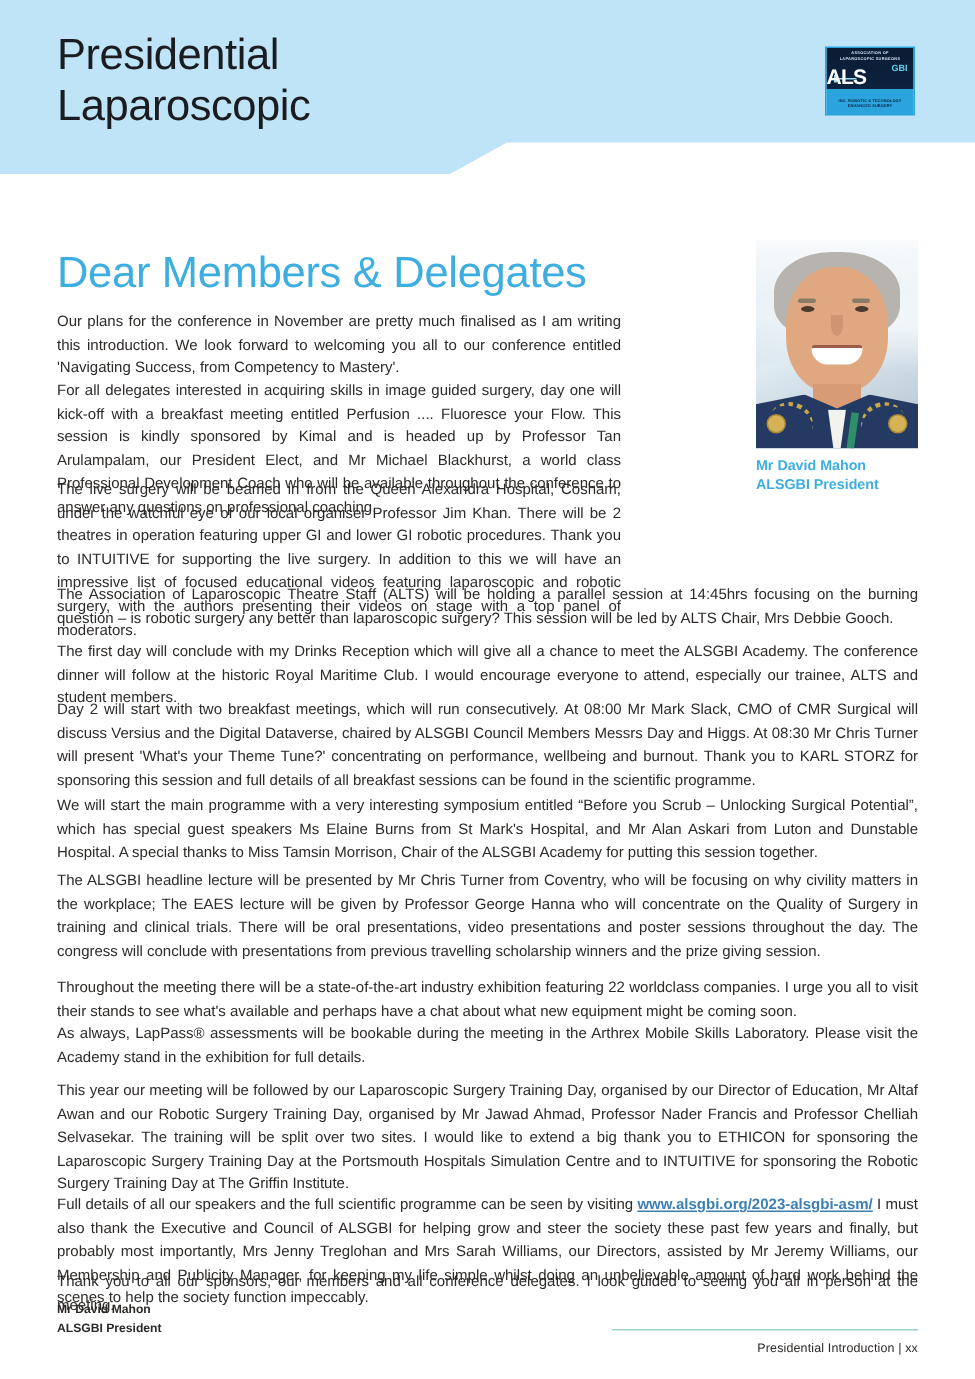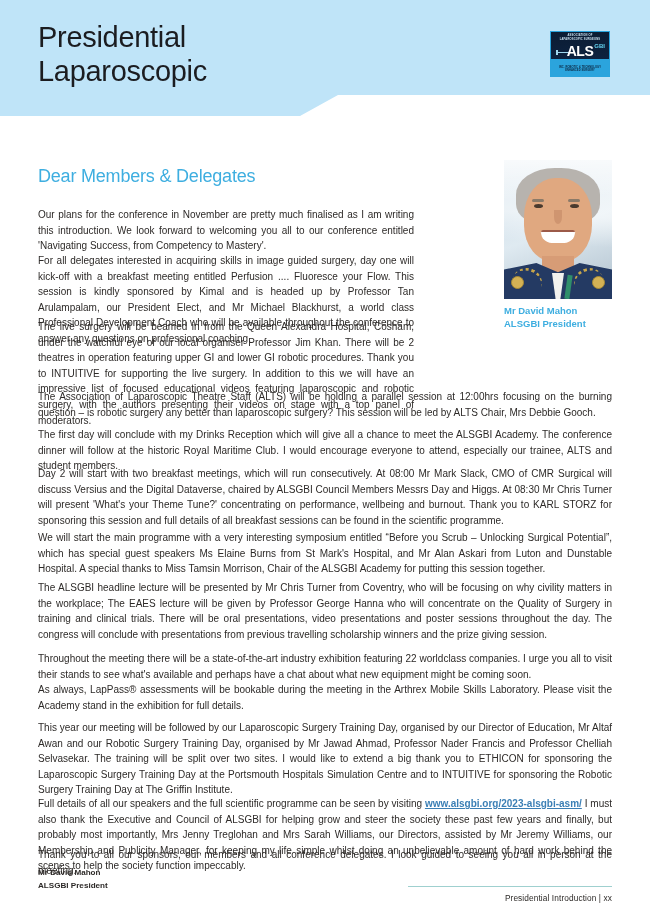--- a/index.html
+++ b/index.html
@@ -55,21 +55,21 @@
     font-size: 2.6px;
     line-height: 1.35;
     color: #cfe6f5;
     letter-spacing: 0.2px;
     font-weight: 700;
     white-space: pre-line;
   }
   .logo-main {
     position: absolute;
     top: 12px; left: 0; right: 0;
-    text-align: center;
+    text-align: left;
     font-size: 14px;
     font-weight: 700;
     color: #ffffff;
     letter-spacing: -0.5px;
     line-height: 1;
   }
   .logo-gbi {
     position: absolute;
     right: 4px;
     top: 11px;
@@ -116,21 +116,21 @@
     position: absolute;
     left: 0;
     top: 116px;
     width: 650px;
   }
 
   .greeting {
     position: absolute;
     left: 38px;
     top: 50px;
-    font-size: 18px;
+    font-size: 29px;
     color: #3eaee0;
     font-weight: 400;
     letter-spacing: -0.2px;
   }
 
   
   .portrait-block {
     position: absolute;
     right: 38px;
     top: 44px;
@@ -340,21 +340,21 @@
       <div class="p-medal-l"></div>
       <div class="p-medal-r"></div>
     </div>
     <div class="portrait-caption">Mr David Mahon
 ALSGBI President</div>
   </div>
 
   <div class="para narrow" style="top:91px">Our plans for the conference in November are pretty much finalised as I am writing this introduction. We look forward to welcoming you all to our conference entitled 'Navigating Success, from Competency to Mastery'.</div>
   <div class="para narrow" style="top:137px">For all delegates interested in acquiring skills in image guided surgery, day one will kick-off with a breakfast meeting entitled Perfusion .... Fluoresce your Flow. This session is kindly sponsored by Kimal and is headed up by Professor Tan Arulampalam, our President Elect, and Mr Michael Blackhurst, a world class Professional Development Coach who will be available throughout the conference to answer any questions on professional coaching.</div>
   <div class="para narrow" style="top:203px">The live surgery will be beamed in from the Queen Alexandra Hospital, Cosham, under the watchful eye of our local organiser Professor Jim Khan. There will be 2 theatres in operation featuring upper GI and lower GI robotic procedures. Thank you to INTUITIVE for supporting the live surgery. In addition to this we will have an impressive list of focused educational videos featuring laparoscopic and robotic surgery, with the authors presenting their videos on stage with a top panel of moderators.</div>
-  <div class="para wide" style="top:273px">The Association of Laparoscopic Theatre Staff (ALTS) will be holding a parallel session at 12:00hrs focusing on the burning question – is robotic surgery any better than laparoscopic surgery? This session will be led by ALTS Chair, Mrs Debbie Gooch.</div>
+  <div class="para wide" style="top:273px">The Association of Laparoscopic Theatre Staff (ALTS) will be holding a parallel session at 14:45hrs focusing on the burning question – is robotic surgery any better than laparoscopic surgery? This session will be led by ALTS Chair, Mrs Debbie Gooch.</div>
   <div class="para wide" style="top:311px">The first day will conclude with my Drinks Reception which will give all a chance to meet the ALSGBI Academy. The conference dinner will follow at the historic Royal Maritime Club. I would encourage everyone to attend, especially our trainee, ALTS and student members.</div>
   <div class="para wide" style="top:350px">Day 2 will start with two breakfast meetings, which will run consecutively. At 08:00 Mr Mark Slack, CMO of CMR Surgical will discuss Versius and the Digital Dataverse, chaired by ALSGBI Council Members Messrs Day and Higgs. At 08:30 Mr Chris Turner will present 'What's your Theme Tune?' concentrating on performance, wellbeing and burnout. Thank you to KARL STORZ for sponsoring this session and full details of all breakfast sessions can be found in the scientific programme.</div>
   <div class="para wide" style="top:414px">We will start the main programme with a very interesting symposium entitled “Before you Scrub – Unlocking Surgical Potential”, which has special guest speakers Ms Elaine Burns from St Mark's Hospital, and Mr Alan Askari from Luton and Dunstable Hospital. A special thanks to Miss Tamsin Morrison, Chair of the ALSGBI Academy for putting this session together.</div>
   <div class="para wide" style="top:464px">The ALSGBI headline lecture will be presented by Mr Chris Turner from Coventry, who will be focusing on why civility matters in the workplace; The EAES lecture will be given by Professor George Hanna who will concentrate on the Quality of Surgery in training and clinical trials. There will be oral presentations, video presentations and poster sessions throughout the day. The congress will conclude with presentations from previous travelling scholarship winners and the prize giving session.</div>
   <div class="para wide" style="top:535px">Throughout the meeting there will be a state-of-the-art industry exhibition featuring 22 worldclass companies. I urge you all to visit their stands to see what's available and perhaps have a chat about what new equipment might be coming soon.</div>
   <div class="para wide" style="top:566px">As always, LapPass® assessments will be bookable during the meeting in the Arthrex Mobile Skills Laboratory. Please visit the Academy stand in the exhibition for full details.</div>
   <div class="para wide" style="top:604px">This year our meeting will be followed by our Laparoscopic Surgery Training Day, organised by our Director of Education, Mr Altaf Awan and our Robotic Surgery Training Day, organised by Mr Jawad Ahmad, Professor Nader Francis and Professor Chelliah Selvasekar. The training will be split over two sites. I would like to extend a big thank you to ETHICON for sponsoring the Laparoscopic Surgery Training Day at the Portsmouth Hospitals Simulation Centre and to INTUITIVE for sponsoring the Robotic Surgery Training Day at The Griffin Institute.</div>
 
   <div class="para wide" style="top:680px"><span>Full details of all our speakers and the full scientific programme can be seen by visiting </span><a class="weblink" href="#">www.alsgbi.org/2023-alsgbi-asm/</a><span> I must also thank the Executive and Council of ALSGBI for helping grow and steer the society these past few years and finally, but probably most importantly, Mrs Jenny Treglohan and Mrs Sarah Williams, our Directors, assisted by Mr Jeremy Williams, our Membership and Publicity Manager, for keeping my life simple whilst doing an unbelievable amount of hard work behind the scenes to help the society function impeccably.</span></div>
 

